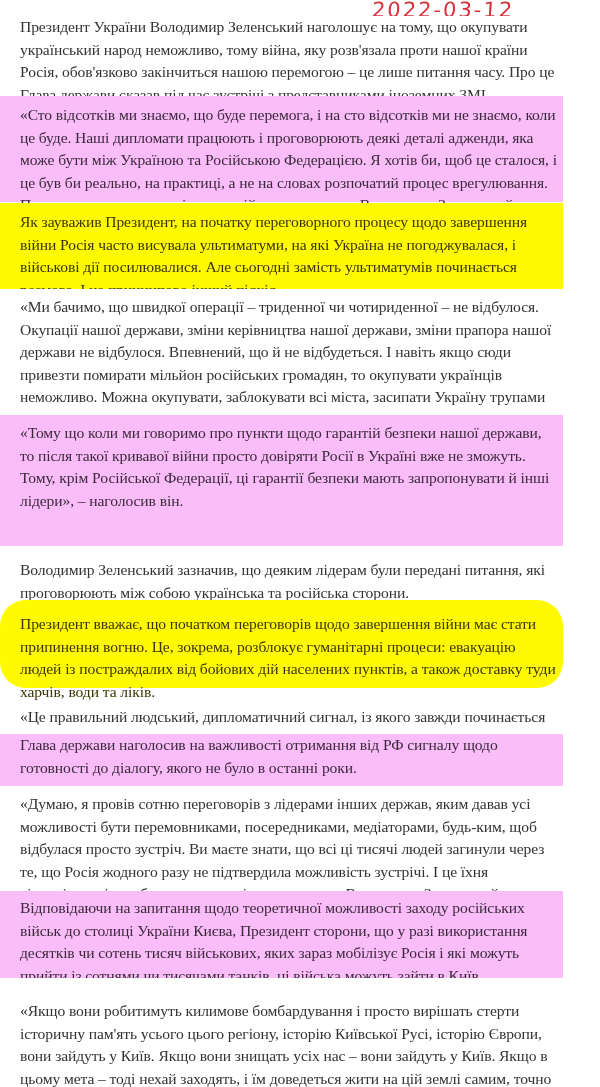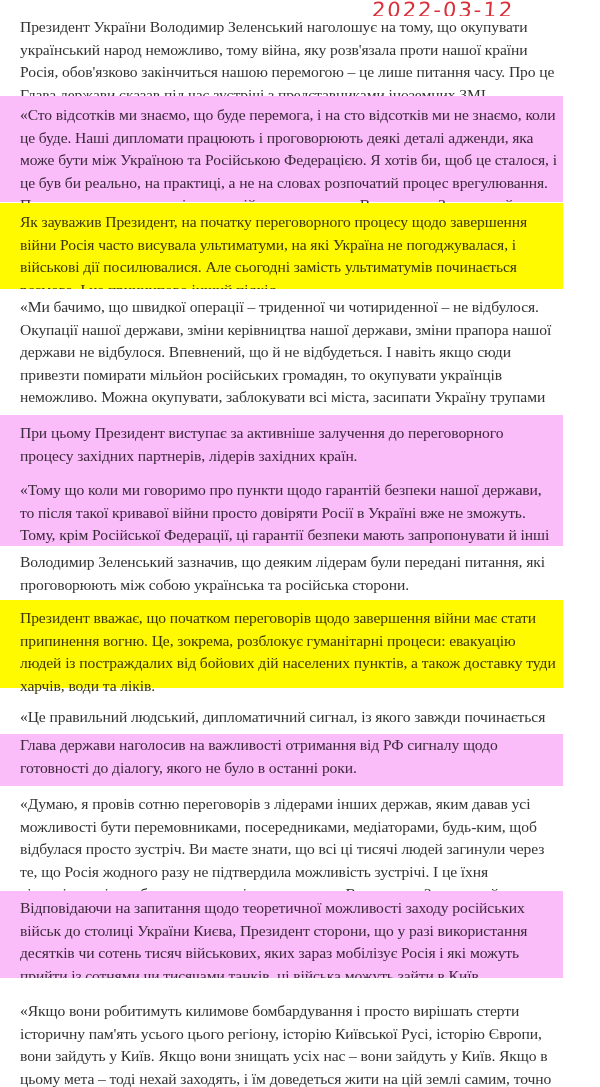--- a/index.html
+++ b/index.html
@@ -72,29 +72,28 @@
 
   <div class="block yellow" style="top:203px; height:86px; padding-top:8px;">
     <p class="para">Як зауважив Президент, на початку переговорного процесу щодо завершення війни Росія часто висувала ультиматуми, на які Україна не погоджувалася, і військові дії посилювалися. Але сьогодні замість ультиматумів починається розмова. І це принципово інший підхід.</p>
   </div>
 
   <div class="block white" style="top:289px; height:126px; padding-top:7px;">
     <p class="para">«Ми бачимо, що швидкої операції – триденної чи чотириденної – не відбулося. Окупації нашої держави, зміни керівництва нашої держави, зміни прапора нашої держави не відбулося. Впевнений, що й не відбудеться. І навіть якщо сюди привезти помирати мільйон російських громадян, то окупувати українців неможливо. Можна окупувати, заблокувати всі міста, засипати Україну трупами російських військових, але окупувати голову наших людей неможливо», – переконаний Глава держави.</p>
   </div>
 
   <div class="block pink" style="top:415px; height:131px; padding-top:7px;">
-    <p class="para">При цьому Президент виступає за активніше залучення до переговорного процесу західних партнерів, лідерів західних країн.</p>
     <p class="para">«Тому що коли ми говоримо про пункти щодо гарантій безпеки нашої держави, то після такої кривавої війни просто довіряти Росії в Україні вже не зможуть. Тому, крім Російської Федерації, ці гарантії безпеки мають запропонувати й інші лідери», – наголосив він.</p>
   </div>
 
-  <div class="block white" style="top:546px; height:54px; padding-top:5px;">
+  <div class="block white" style="top:546px; height:54px; padding-top:13px;">
     <p class="para">Володимир Зеленський зазначив, що деяким лідерам були передані питання, які проговорюють між собою українська та російська сторони.</p>
   </div>
 
-  <div class="block yellow" style="top:600px; height:88px; padding-top:7px;">
+  <div class="block yellow" style="top:600px; height:88px; padding-top:13px;border-radius:26px;">
     <p class="para">Президент вважає, що початком переговорів щодо завершення війни має стати припинення вогню. Це, зокрема, розблокує гуманітарні процеси: евакуацію людей із постраждалих від бойових дій населених пунктів, а також доставку туди харчів, води та ліків.</p>
   </div>
 
   <div class="block white" style="top:688px; height:46px; padding-top:6px;margin-top:12px;">
     <p class="para">«Це правильний людський, дипломатичний сигнал, із якого завжди починається закінчення війни в усі нормальні, цивілізовані часи», – додав він.</p>
   </div>
 
   <div class="block pink" style="top:734px; height:52px; ">
     <p class="para">Глава держави наголосив на важливості отримання від РФ сигналу щодо готовності до діалогу, якого не було в останні роки.</p>
   </div>

